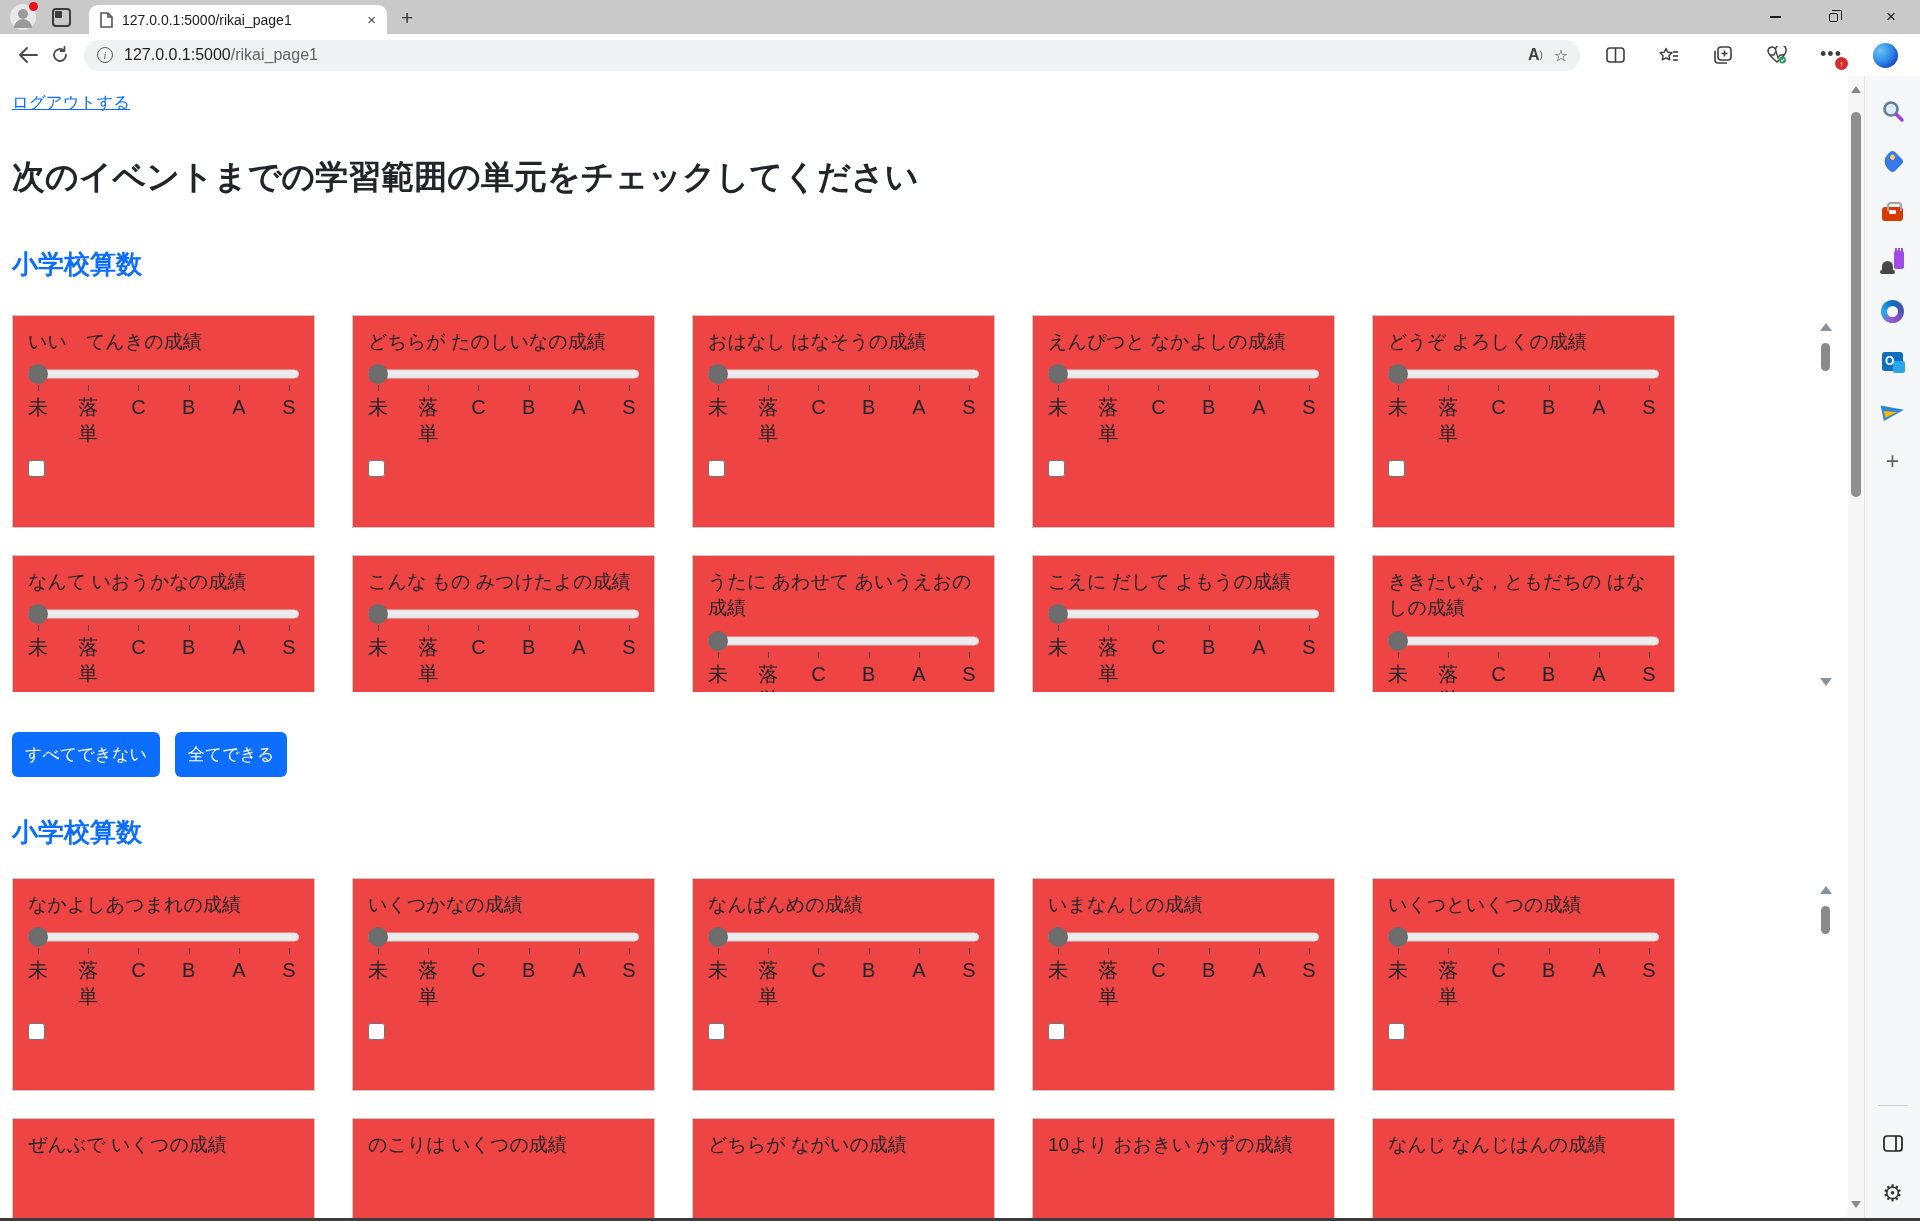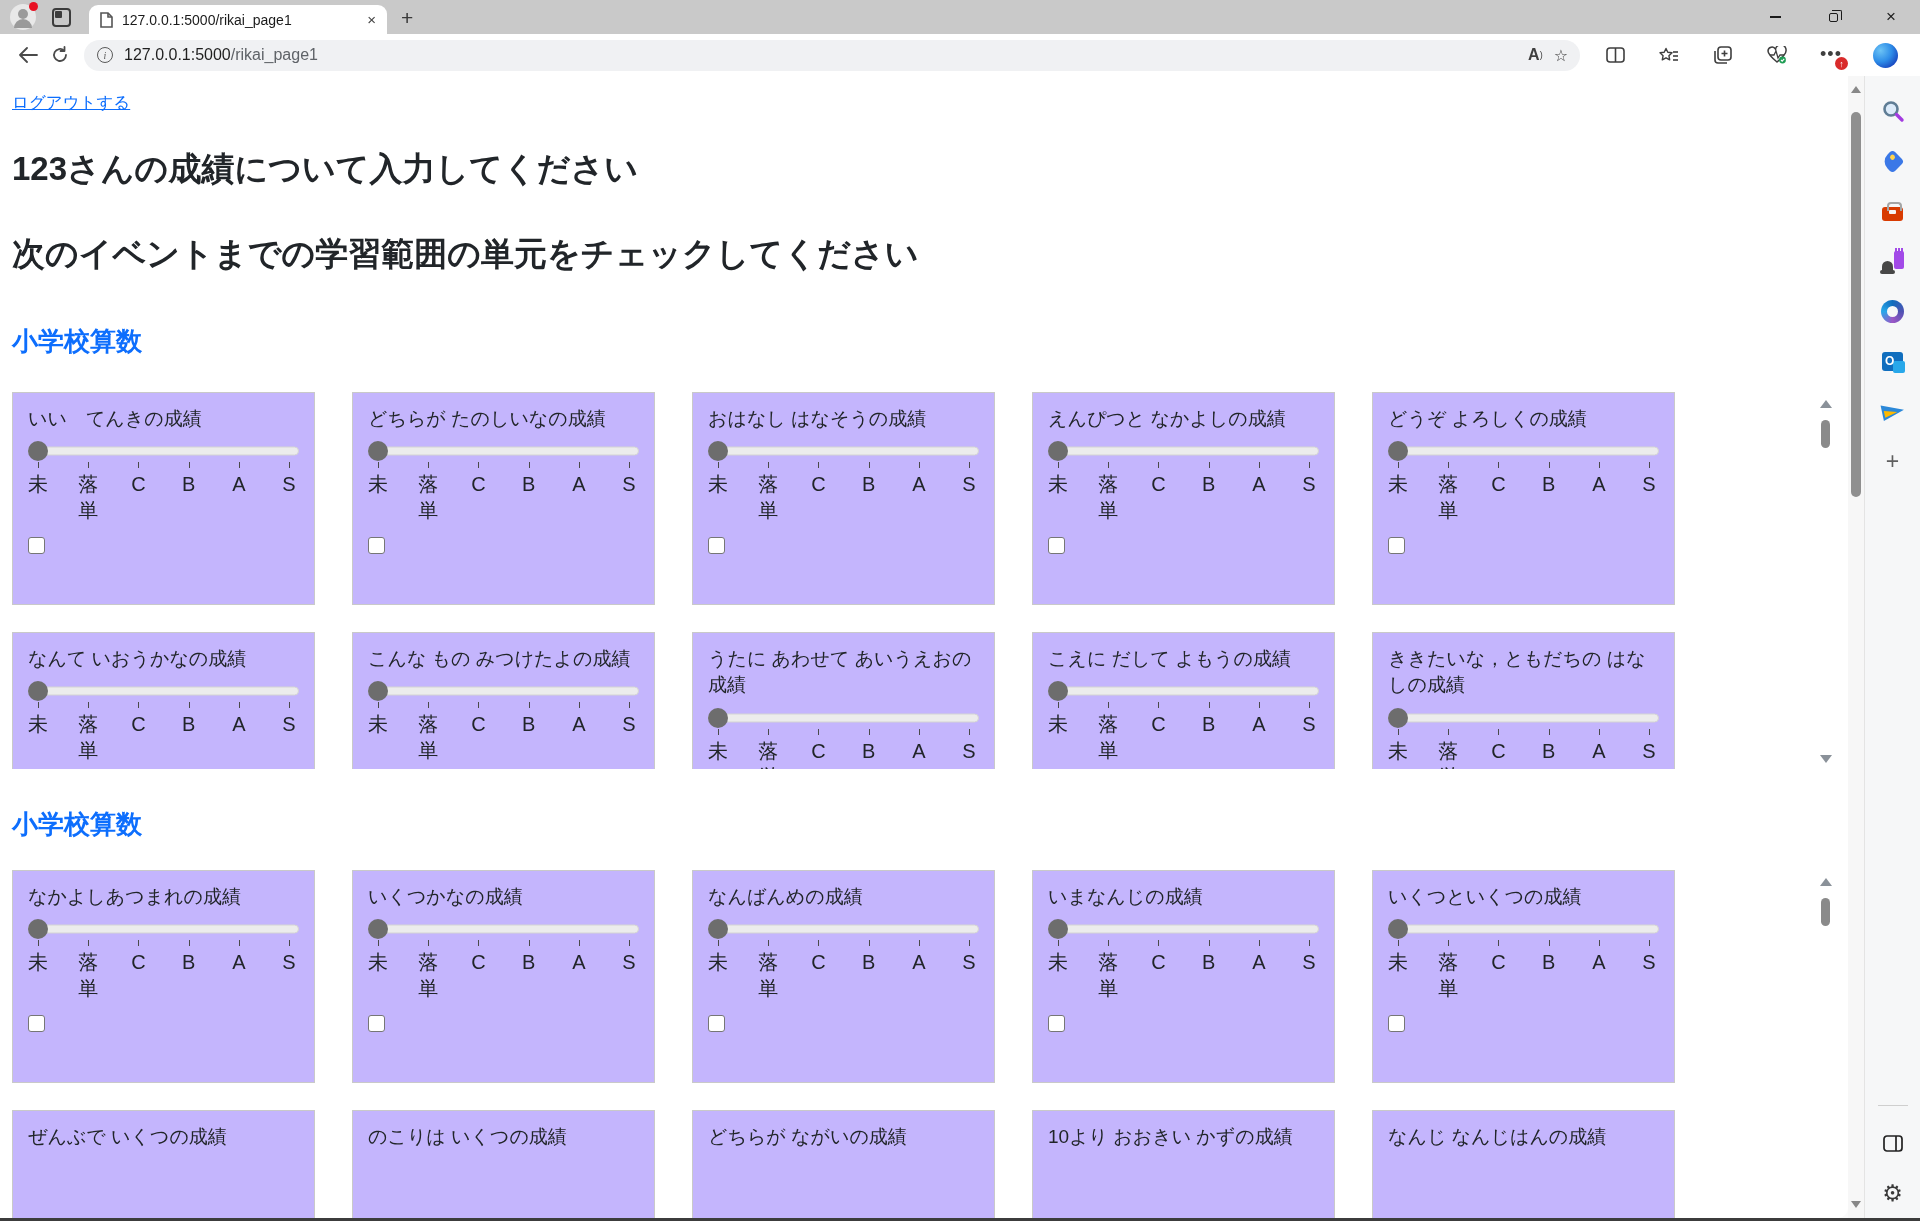--- a/index.html
+++ b/index.html
@@ -46,21 +46,21 @@
   a.logout { display:inline-block; margin-top:16px; color:#0d6efd; font-size:16.5px; text-decoration:underline; cursor:pointer; }
   h1 { font-size:33px; font-weight:700; color:#212529; line-height:1.3; }
   .h1a { margin-top:34px; }
   .h1b { margin-top:42px; }
   h3.sec-title { font-size:26px; font-weight:700; color:#0d6efd; }
   .sec0 h3.sec-title { margin-top:48px; margin-bottom:33px; }
   .sec1 h3.sec-title { margin-top:38px; margin-bottom:28px; }
 
   .grid-wrap { position:relative; height:377px; overflow:hidden; }
   .grid { display:grid; grid-template-columns:repeat(5,303px); column-gap:37px; row-gap:27px; align-items:start; }
-  .card { width:303px; min-height:213px; background:#c4b5fd; border:1px solid #c9c9c9; padding:13px 15px 14px; }
+  .card { width:303px; min-height:213px; background:#ef4444; border:1px solid #c9c9c9; padding:13px 15px 14px; }
   .card-title { font-size:19px; color:#212529; line-height:1.4; }
   .sl { position:relative; height:20px; margin-top:9px; cursor:pointer; }
   .sl-track { position:absolute; left:0; right:0; top:50%; transform:translateY(-50%); height:9px; background:#ececec; border:1px solid #d4d4d4; border-radius:5px; }
   .sl-thumb { position:absolute; left:0; top:50%; transform:translateY(-50%); width:20px; height:20px; border-radius:50%; background:#6d6d6d; cursor:grab; }
   .ticks { position:relative; height:7px; margin-top:1px; }
   .tick { position:absolute; top:0; width:1px; height:6px; background:#4a4a4a; }
   .labels { position:relative; height:53px; margin-top:3px; font-size:20px; line-height:1.26; color:#212529; }
   .lbl { position:absolute; top:0; transform:translateX(-50%); max-width:26px; text-align:center; }
   .unit-check { appearance:none; -webkit-appearance:none; width:17px; height:17px; border:1.5px solid #767676; border-radius:3px; margin-top:12px; background:#fff; cursor:pointer; display:block; }
 
@@ -196,21 +196,20 @@
     </div>
     <div class="tool-icon">
         <span class="copilot"></span>
       </div>
   </div>
 
   <div class="body-row">
 
     <div class="content">
       <a class="logout">ログアウトする</a>
-      <h1 class="h1a">123さんの成績について入力してください</h1>
       <h1 class="h1b">次のイベントまでの学習範囲の単元をチェックしてください</h1>
 
       <div class="sec0">
         <h3 class="sec-title">小学校算数</h3>
         <div class="grid-wrap">
           <div class="grid" id="units-0">
               <div class="card">
                 <div class="card-title">いい　てんきの成績</div>
                 <div class="sl">
                   <div class="sl-track"></div>
@@ -447,20 +446,24 @@
               </div>
             </div>
           <div class="sec-scroll">
             <span class="ss-up"></span>
             <span class="ss-thumb"></span>
             <span class="ss-down"></span>
           </div>
         </div>
       </div>
 
+      <div class="btn-row">
+        <button class="btn">すべてできない</button>
+        <button class="btn">全てできる</button>
+      </div>
 
       <div class="sec1">
         <h3 class="sec-title">小学校算数</h3>
         <div class="grid-wrap">
           <div class="grid" id="units-1">
               <div class="card">
                 <div class="card-title">なかよしあつまれの成績</div>
                 <div class="sl">
                   <div class="sl-track"></div>
                   <div class="sl-thumb"></div>

